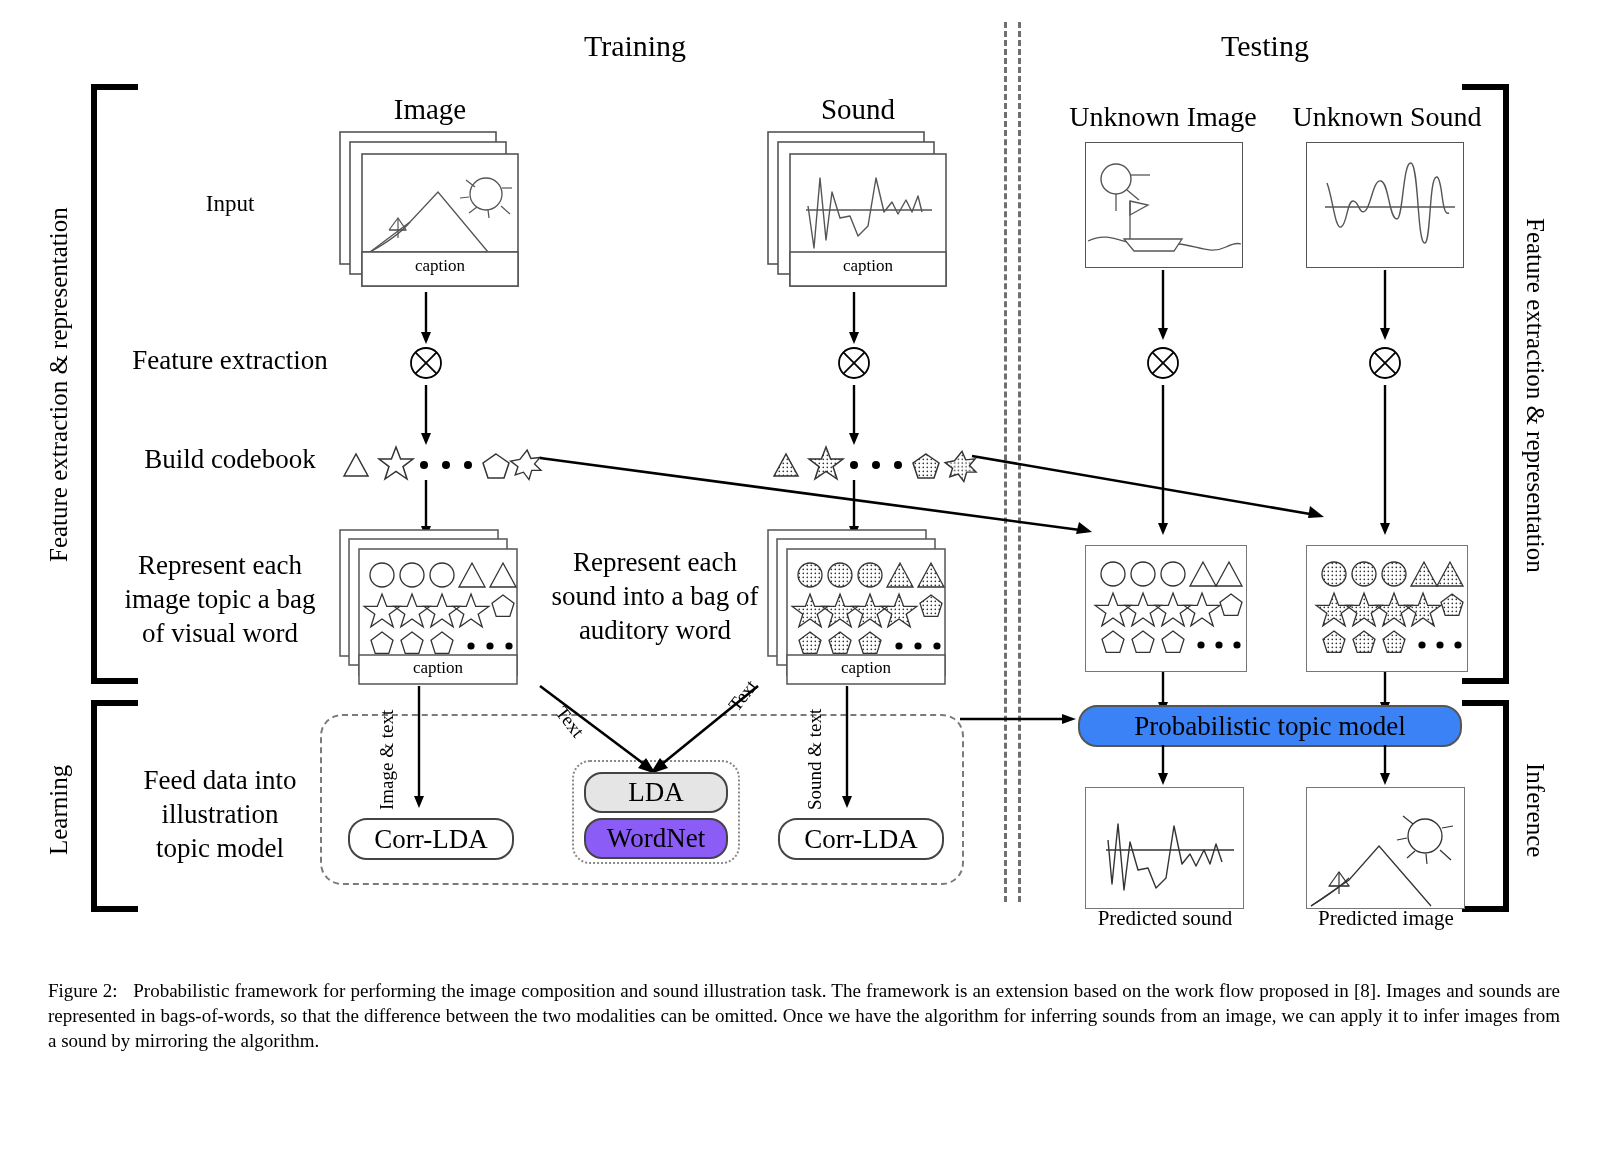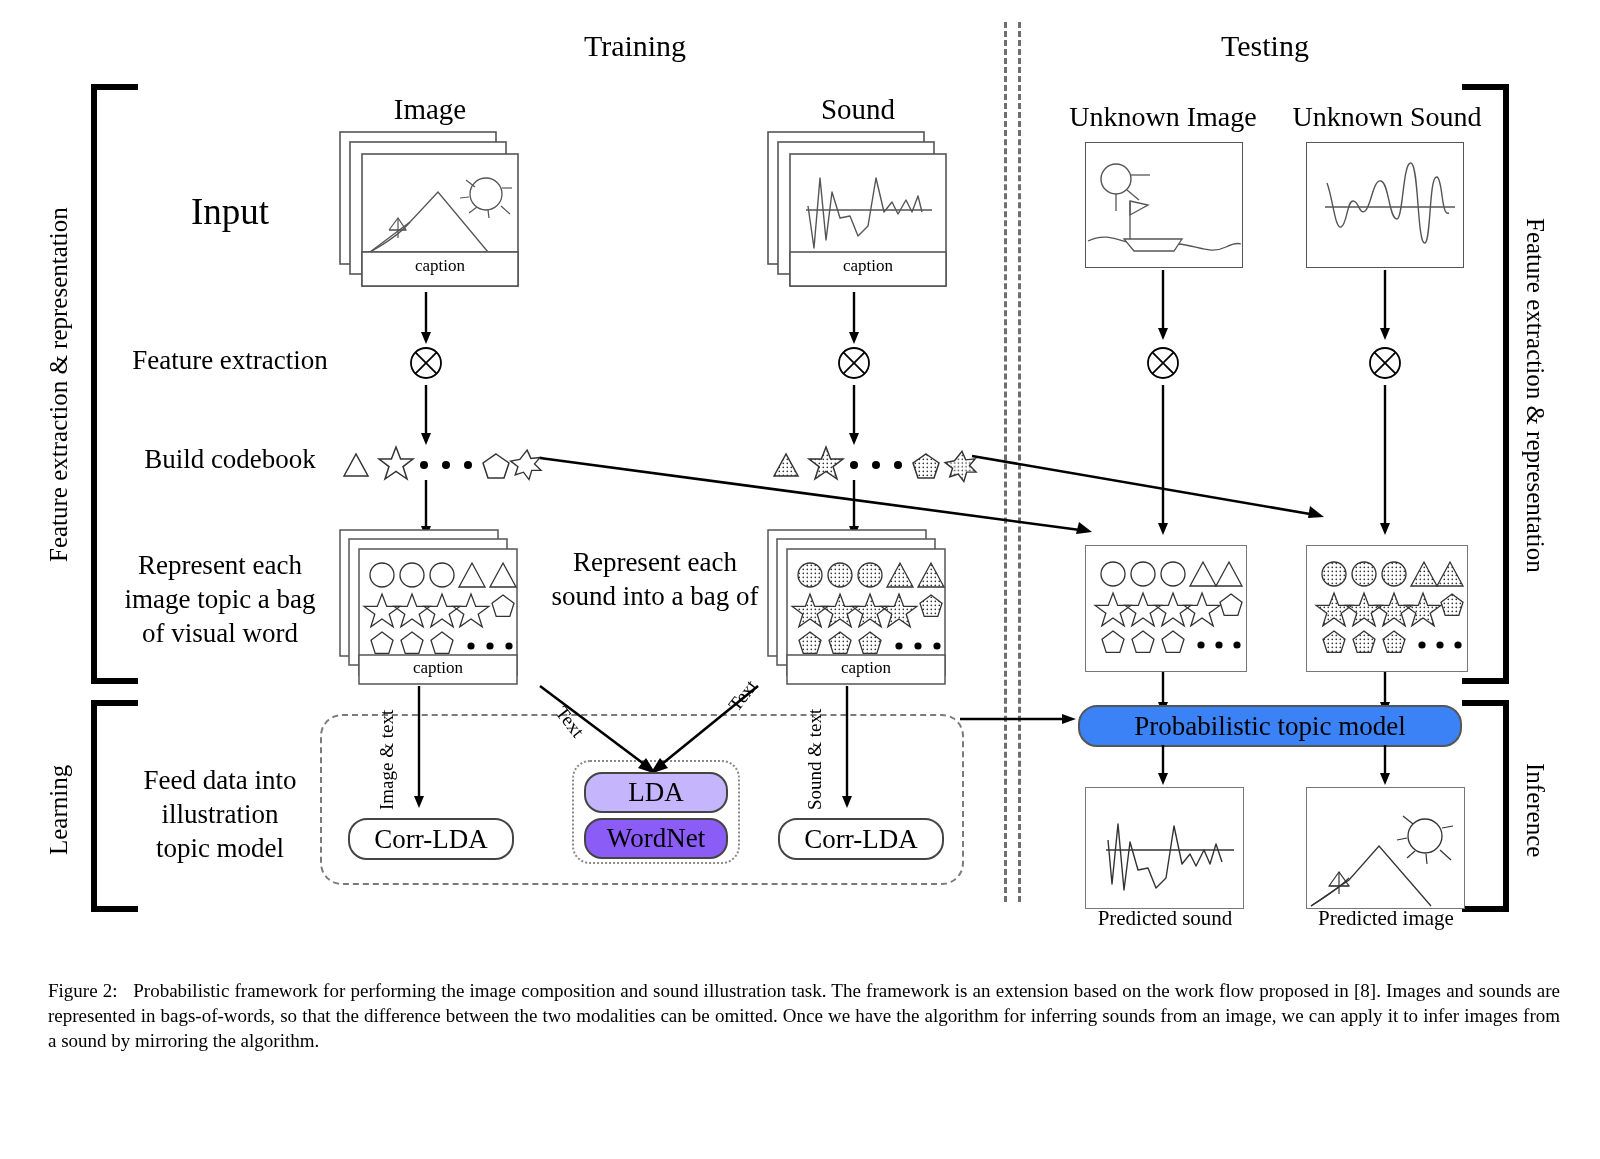--- a/index.html
+++ b/index.html
@@ -41,41 +41,42 @@
     <path d="M10 3 H54 V597 H10" fill="none" stroke="#000" stroke-width="6"></path>
   </svg>
   <svg class="abs" style="left:1452px;top:700px;" width="60" height="212" viewBox="0 0 60 212">
     <path d="M10 3 H54 V597" fill="none" stroke="#000" stroke-width="6" transform="scale(1,0.3546)"></path>
     <path d="M10 3 H54 V209 H10" fill="none" stroke="#000" stroke-width="6"></path>
   </svg>
 
   <div class="abs lbl vert-rl ctr nosel" style="left:1520px;top:185px;height:420px;font-size:25px;">Feature extraction &amp; representation</div>
   <div class="abs lbl vert-rl ctr nosel" style="left:1520px;top:740px;height:140px;font-size:25px;">Inference</div>
 
-  <div class="abs lbl ctr nosel" style="left:120px;top:190px;width:220px;font-size:37px;">Input</div>
+  <div class="abs lbl ctr nosel" style="left:120px;top:190px;width:220px;font-size:23px;">Input</div>
 
   <div class="abs lbl ctr nosel" style="left:105px;top:345px;width:250px;font-size:27px;">Feature extraction</div>
 
   <div class="abs lbl ctr nosel" style="left:115px;top:444px;width:230px;font-size:27px;">Build codebook</div>
 
   <div class="abs lbl ctr nosel" style="left:110px;top:548px;width:220px;font-size:27px;line-height:1.26;">
     <div>Represent each</div>
     <div>image topic a bag</div>
     <div>of visual word</div>
   </div>
 
   <div class="abs lbl ctr nosel" style="left:110px;top:763px;width:220px;font-size:27px;line-height:1.26;">
     <div>Feed data into</div>
     <div>illustration</div>
     <div>topic model</div>
   </div>
 
   <div class="abs lbl ctr nosel" style="left:540px;top:545px;width:230px;font-size:27px;line-height:1.26;">
     <div>Represent each</div>
     <div>sound into a bag of</div>
+    <div>auditory word</div>
   </div>
 
   <div class="abs lbl ctr nosel" style="left:340px;top:92px;width:180px;font-size:29px;">Image</div>
   <div class="abs lbl ctr nosel" style="left:768px;top:92px;width:180px;font-size:29px;">Sound</div>
   <div class="abs lbl ctr nosel" style="left:1048px;top:100px;width:230px;font-size:28px;">Unknown Image</div>
   <div class="abs lbl ctr nosel" style="left:1272px;top:100px;width:230px;font-size:28px;">Unknown Sound</div>
 
   <div class="stagebox" style="left:338px;top:130px;">
     <svg width="200" height="170" viewBox="0 0 200 170">
       <rect x="2" y="2" width="156" height="132" fill="#fff" stroke="#555" stroke-width="1.6"></rect>
@@ -288,21 +289,21 @@
   <div class="abs lbl nosel" style="left:568px;top:702px;font-size:19px;transform:rotate(52deg);transform-origin:left top;">Text</div>
 
   <svg class="abs" style="left:640px;top:686px;" width="130" height="96" viewBox="0 0 130 96">
     <line x1="118" y1="0" x2="22" y2="78" stroke="#000" stroke-width="2.6"></line>
     <path d="M10 88 L20 72 L28 82 Z" fill="#000"></path>
   </svg>
   <div class="abs lbl nosel" style="left:724px;top:702px;font-size:19px;transform:rotate(-52deg);transform-origin:left top;">Text</div>
 
   <div class="abs ctr lbl nosel" style="left:348px;top:818px;width:162px;height:38px;border:2px solid #444;border-radius:19px;background:#fff;font-size:27px;line-height:38px;">Corr-LDA</div>
 
-  <div class="abs ctr lbl nosel" style="left:584px;top:772px;width:140px;height:37px;border:2px solid #444;border-radius:18px;background:#c4b5fd;font-size:27px;line-height:37px;">LDA</div>
+  <div class="abs ctr lbl nosel" style="left:584px;top:772px;width:140px;height:37px;border:2px solid #444;border-radius:18px;background:#e5e5e5;font-size:27px;line-height:37px;">LDA</div>
 
   <div class="abs ctr lbl nosel" style="left:584px;top:818px;width:140px;height:37px;border:2px solid #444;border-radius:18px;background:#8b5cf6;font-size:27px;line-height:37px;">WordNet</div>
 
   <div class="abs ctr lbl nosel" style="left:778px;top:818px;width:162px;height:38px;border:2px solid #444;border-radius:19px;background:#fff;font-size:27px;line-height:38px;">Corr-LDA</div>
 
   <svg class="abs" style="left:960px;top:708px;" width="120" height="22" viewBox="0 0 120 22">
     <line x1="0" y1="11" x2="104" y2="11" stroke="#000" stroke-width="2.6"></line>
     <path d="M116 11 L102 6 L102 16 Z" fill="#000"></path>
   </svg>
 

